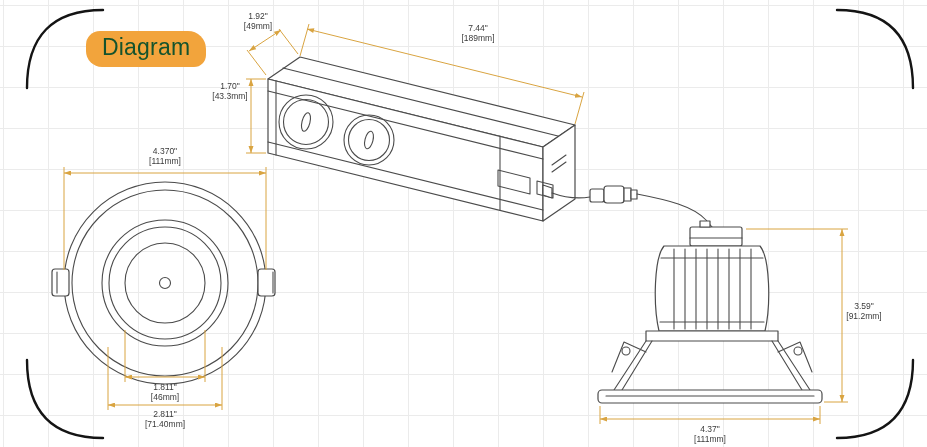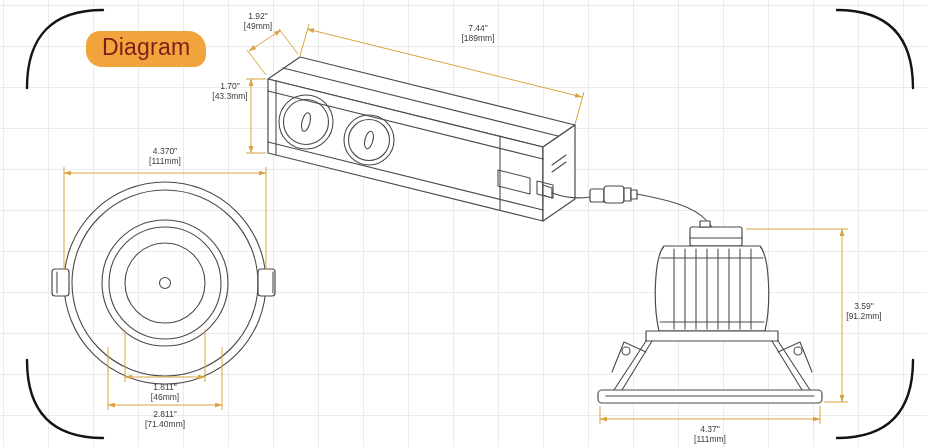--- a/index.html
+++ b/index.html
@@ -11,21 +11,21 @@
       linear-gradient(to right, var(--grid, #ebebeb) 1px, transparent 1px),
       linear-gradient(to bottom, var(--grid, #ebebeb) 1px, transparent 1px);
     background-size: 45px 41px;
     background-position: 3px 5px;
   }
   .title {
     position: absolute; left: 86px; top: 31px; z-index: 3;
     background: var(--highlight, #F2A43C);
     padding: 3px 16px 6px 16px;
     border-radius: 14px 18px 12px 16px;
-    font-size: 23px; color: #7f1d1d; letter-spacing: 0.2px;
+    font-size: 23px; color: #14532d; letter-spacing: 0.2px;
   }
   svg.draw { position: absolute; left: 0; top: 0; z-index: 2; }
   .ln  { fill: none; stroke: var(--line, #4b4b4b); stroke-width: 1.1; stroke-linecap: round; stroke-linejoin: round; }
   .lnf { fill: #ffffff; stroke: var(--line, #4b4b4b); stroke-width: 1.2; stroke-linejoin: round; }
   .dim { fill: none; stroke: var(--dimension, #D9A441); stroke-width: 1; }
   .dimfill { fill: var(--dimension, #D9A441); stroke: none; }
   .dimtxt { fill: #3b3b3b; font-size: 8.5px; text-anchor: middle; font-family: "Liberation Sans", sans-serif; }
   .arc { fill: none; stroke: var(--border, #141414); stroke-width: 2.4; stroke-linecap: round; }
 </style>
 </head>

